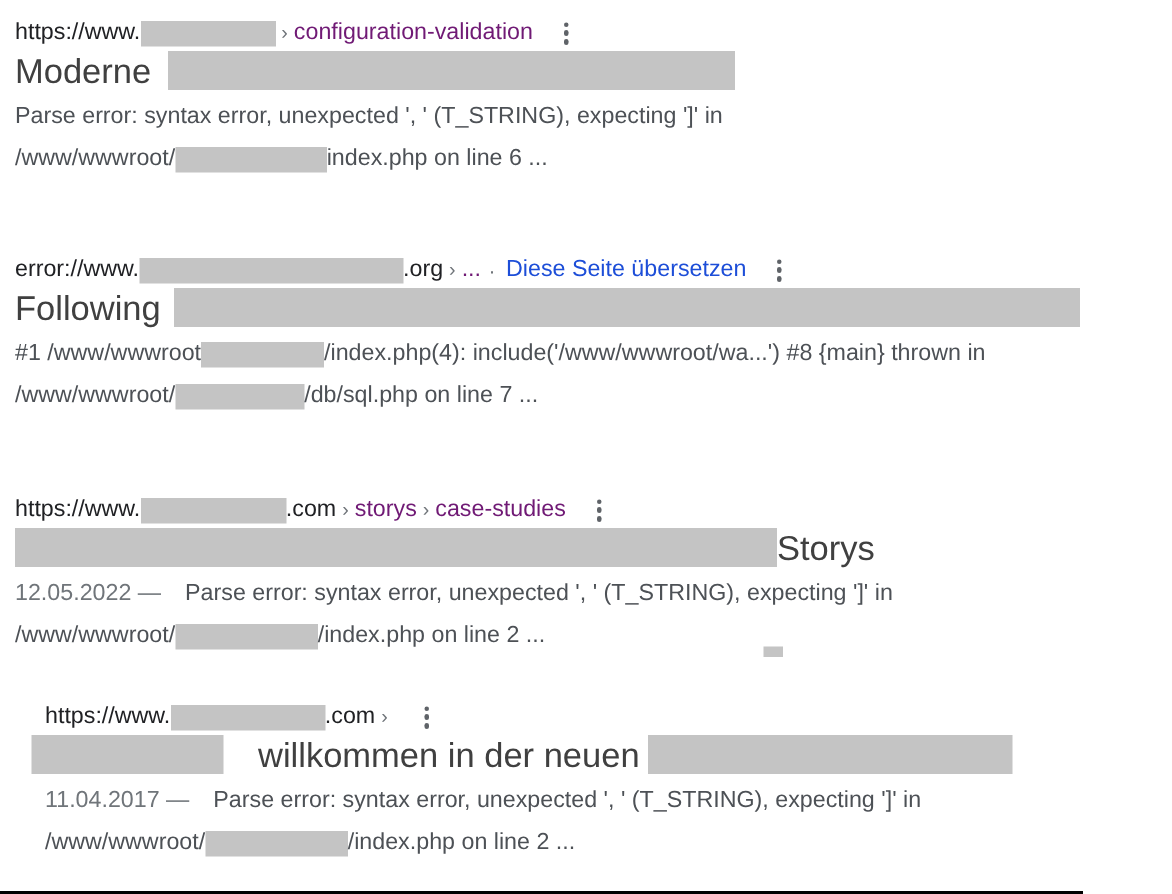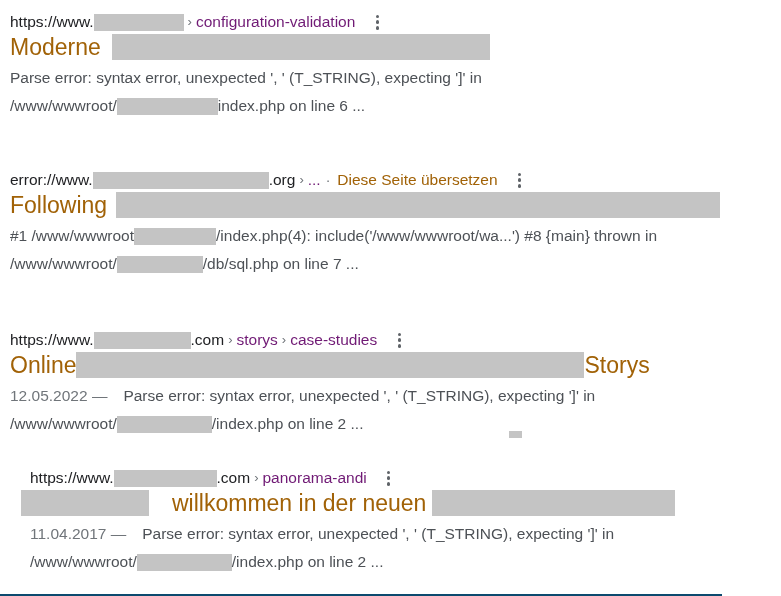--- a/index.html
+++ b/index.html
@@ -15,21 +15,21 @@
     position: relative;
     overflow: hidden;
   }
 
   .page {
     position: relative;
     width: 722px;
     height: 596px;
     background: #ffffff;
     box-sizing: border-box;
-    border-bottom: 2px solid #0c4a6e;
+    border-bottom: 2px solid #000000;
   }
 
   .result {
     position: absolute;
     left: 0;
     width: 781px;
   }
 
   
   .url-line {
@@ -47,21 +47,21 @@
   .url-crumb {
     color: #701a75;
     font-size: 15.5px;
   }
   .url-sep {
     color: #70757a;
     padding: 0 4px;
     font-size: 13px;
   }
   .translate-link {
-    color: #a16207;
+    color: #1d4ed8;
     font-size: 15.5px;
     padding-left: 2px;
   }
   .mid-dot {
     color: #70757a;
     padding: 0 5px;
     font-size: 14px;
   }
 
   
@@ -87,21 +87,21 @@
   .title-line {
     display: flex;
     align-items: center;
     font-size: 23px;
     line-height: 30px;
     color: #2411d6;
     white-space: nowrap;
     font-weight: 400;
   }
   .title-line .t {
-    color: #a16207;
+    color: #404040;
   }
 
   
   .desc-line {
     display: flex;
     align-items: center;
     font-size: 15.5px;
     line-height: 22px;
     color: #4d5156;
     white-space: nowrap;
@@ -199,42 +199,40 @@
       <span class="url-crumb">storys</span>
       <span class="url-sep">›</span>
       <span class="url-crumb">case-studies</span>
       <span class="kebab">
           <span></span>
           <span></span>
           <span></span>
         </span>
     </div>
     <div class="title-line">
-      <span class="t">Online</span>
       <span class="redact title" style="width:508px"></span>
       <span class="t">Storys</span>
     </div>
     <div class="desc-line" style="margin-top:5px;">
       <span class="desc-date">12.05.2022 —</span>
       <span>Parse error: syntax error, unexpected ',  ' (T_STRING), expecting ']' in</span>
     </div>
     <div class="desc-line" style="margin-top:6px;">
       <span>/www/wwwroot/</span>
       <span class="redact desc" style="width:95px"></span>
       <span>/index.php on line 2 ...</span>
     </div>
   </div>
 
   <div class="result" id="result-4" style="top: 468px; padding-left: 30px;">
     <div class="url-line">
       <span class="url-host">https://www.</span>
       <span class="redact url" style="width:103px"></span>
       <span class="url-host">.com</span>
       <span class="url-sep">›</span>
-      <span class="url-crumb">panorama-andi</span>
       <span class="kebab">
           <span></span>
           <span></span>
           <span></span>
         </span>
     </div>
     <div class="title-line" style="margin-left:-9px;">
       <span class="redact title" style="width:128px"></span>
       <span class="t" style="padding:0 6px 0 23px;">willkommen in der neuen</span>
       <span class="redact title" style="width:243px"></span>

